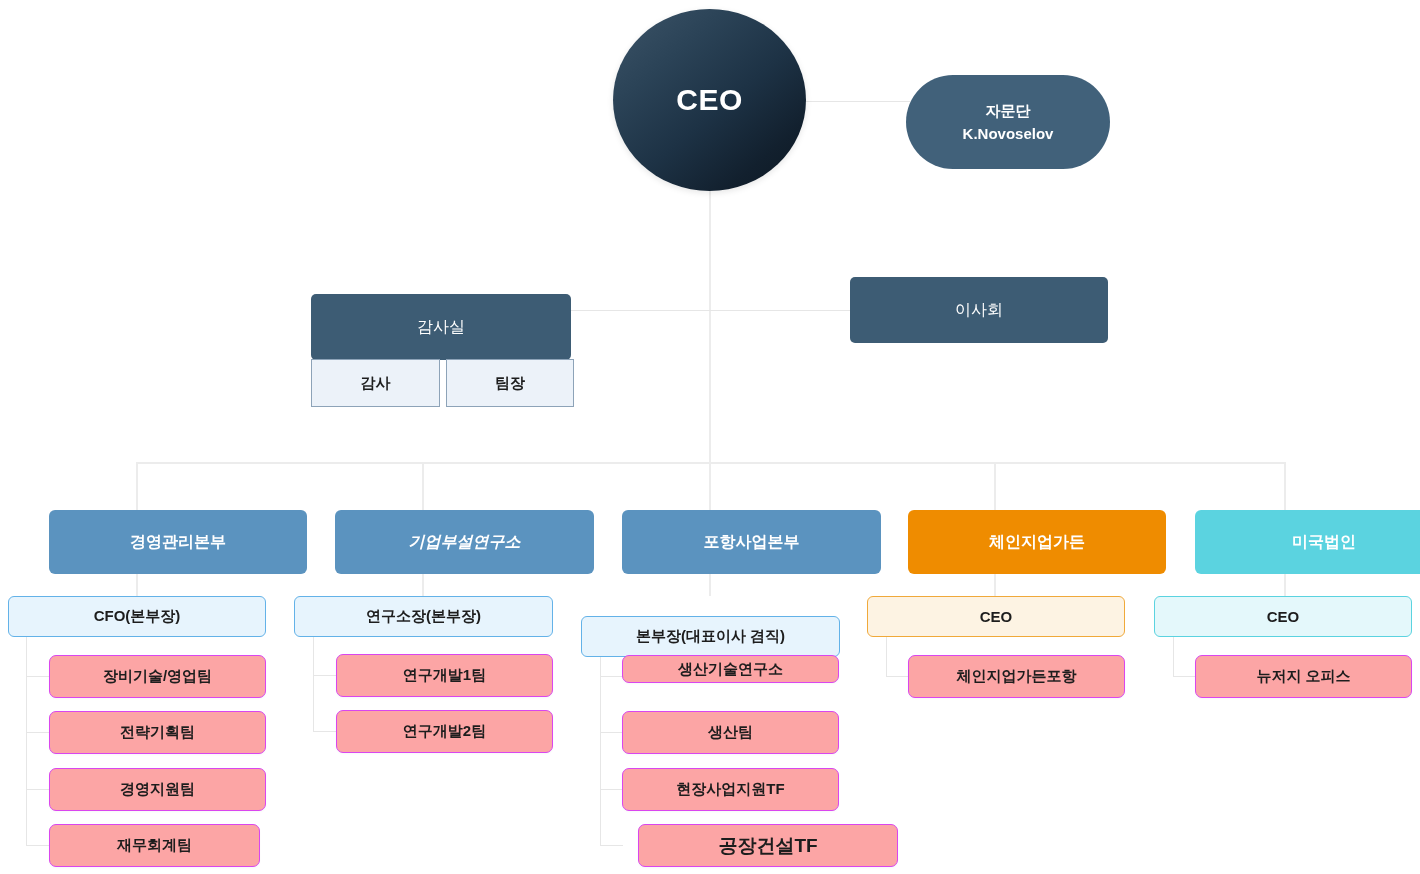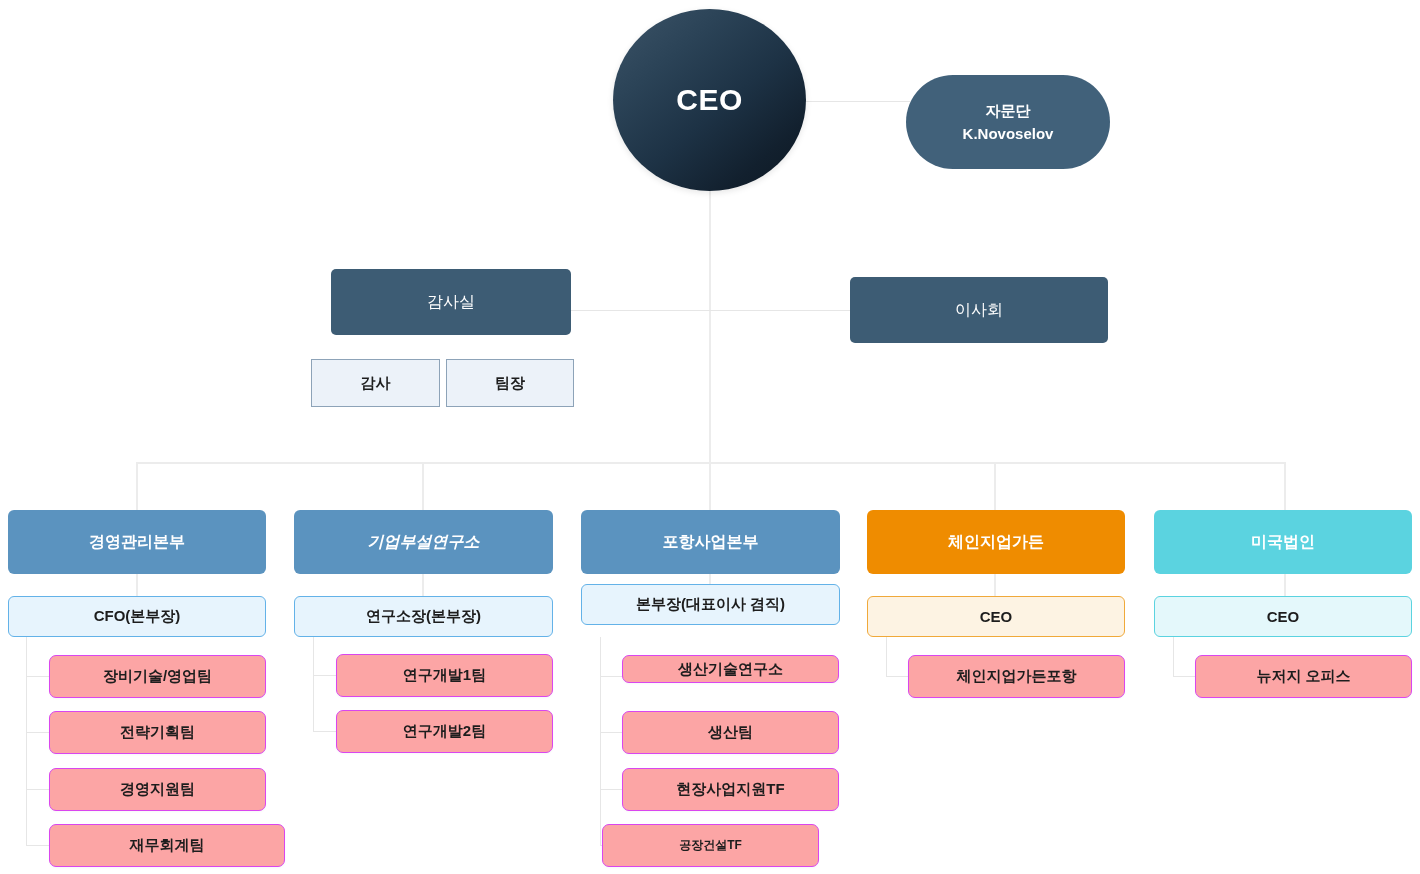--- a/index.html
+++ b/index.html
@@ -54,21 +54,21 @@
     border:1px solid #8da3b8;
     display:flex;align-items:center;justify-content:center;
     color:#1d1d1d;font-weight:bold;
   }
 
   
   .hdr{
     position:absolute;
     border-radius:6px;
     display:flex;align-items:center;justify-content:center;
-    color:#ffffff;font-weight:bold;
+    color:#ffffff;font-weight:bold;margin-left:41px;
   }
 
   
   .sub{
     position:absolute;
     border-radius:6px;
     display:flex;align-items:center;justify-content:center;
     color:#1d1d1d;font-weight:bold;
     box-sizing:border-box;
   }
@@ -132,45 +132,45 @@
   <div class="ln v" style="left:1173px;top:637px;height:39px;"></div>
   <div class="ln h" style="left:1173px;top:676px;width:23px;"></div>
 
   <div class="ceo" style="left:613px;top:9px;width:193px;height:182px;font-size:30px;">CEO</div>
 
   <div class="pill" style="left:906px;top:55px;width:204px;height:94px;font-size:15px;margin-top:20px;">
     <span>자문단</span>
     <span>K.Novoselov</span>
   </div>
 
-  <div class="slate" style="left:311px;top:269px;width:240px;height:66px;font-size:16px;margin-left:20px;">감사실</div>
+  <div class="slate" style="left:311px;top:294px;width:260px;height:66px;font-size:16px;">감사실</div>
 
   <div class="slate" style="left:850px;top:277px;width:258px;height:66px;font-size:16px;">이사회</div>
 
   <div class="sq" style="left:311px;top:359px;width:127px;height:46px;font-size:15px;">감사</div>
   <div class="sq" style="left:446px;top:359px;width:126px;height:46px;font-size:15px;">팀장</div>
 
   <div class="hdr" style="left:8px;top:510px;width:258px;height:64px;font-size:16px;background:#5b93bf;">경영관리본부</div>
   <div class="sub" style="left:8px;top:596px;width:258px;height:41px;font-size:15px;background:#e7f4fd;border:1px solid #63b2e8;">CFO(본부장)</div>
   <div class="leaf" style="left:49px;top:655px;width:217px;height:43px;font-size:15px;">장비기술/영업팀</div>
   <div class="leaf" style="left:49px;top:711px;width:217px;height:43px;font-size:15px;">전략기획팀</div>
   <div class="leaf" style="left:49px;top:768px;width:217px;height:43px;font-size:15px;">경영지원팀</div>
-  <div class="leaf" style="left:49px;top:824px;width:236px;height:43px;font-size:15px;">재무회계팀</div>
+  <div class="leaf" style="left:49px;top:824px;width:211px;height:43px;font-size:15px;">재무회계팀</div>
 
   <div class="hdr" style="left:294px;top:510px;width:259px;height:64px;font-size:16px;background:#5b93bf;font-style:italic;">기업부설연구소</div>
   <div class="sub" style="left:294px;top:596px;width:259px;height:41px;font-size:15px;background:#e7f4fd;border:1px solid #63b2e8;">연구소장(본부장)</div>
   <div class="leaf" style="left:336px;top:654px;width:217px;height:43px;font-size:15px;text-align:right;">연구개발1팀</div>
   <div class="leaf" style="left:336px;top:710px;width:217px;height:43px;font-size:15px;">연구개발2팀</div>
 
   <div class="hdr" style="left:581px;top:510px;width:259px;height:64px;font-size:16px;background:#5b93bf;">포항사업본부</div>
-  <div class="sub" style="left:581px;top:584px;width:259px;height:41px;font-size:15px;background:#e7f4fd;border:1px solid #63b2e8;">본부장(대표이사 겸직)</div>
+  <div class="sub" style="left:581px;top:616px;width:259px;height:41px;font-size:15px;background:#e7f4fd;border:1px solid #63b2e8;">본부장(대표이사 겸직)</div>
   <div class="leaf" style="left:622px;top:655px;width:217px;height:28px;font-size:15px;">생산기술연구소</div>
   <div class="leaf" style="left:622px;top:768px;width:217px;height:43px;font-size:15px;">현장사업지원TF</div>
   <div class="leaf" style="left:622px;top:711px;width:217px;height:43px;font-size:15px;">생산팀</div>
-  <div class="leaf" style="left:602px;top:824px;width:217px;height:43px;font-size:12px;">공장건설TF</div>
+  <div class="leaf" style="left:638px;top:824px;width:260px;height:43px;font-size:19px;">공장건설TF</div>
 
   <div class="hdr" style="left:867px;top:510px;width:258px;height:64px;font-size:16px;background:#ef8c00;">체인지업가든</div>
   <div class="sub" style="left:867px;top:596px;width:258px;height:41px;font-size:15px;background:#fdf3e3;border:1px solid #f0a93a;">CEO</div>
   <div class="leaf" style="left:908px;top:655px;width:217px;height:43px;font-size:15px;">체인지업가든포항</div>
 
   <div class="hdr" style="left:1154px;top:510px;width:258px;height:64px;font-size:16px;background:#5bd3e0;">미국법인</div>
   <div class="sub" style="left:1154px;top:596px;width:258px;height:41px;font-size:15px;background:#e4f8fb;border:1px solid #5bd3e0;">CEO</div>
   <div class="leaf" style="left:1195px;top:655px;width:217px;height:43px;font-size:15px;">뉴저지 오피스</div>
 
 </div>

